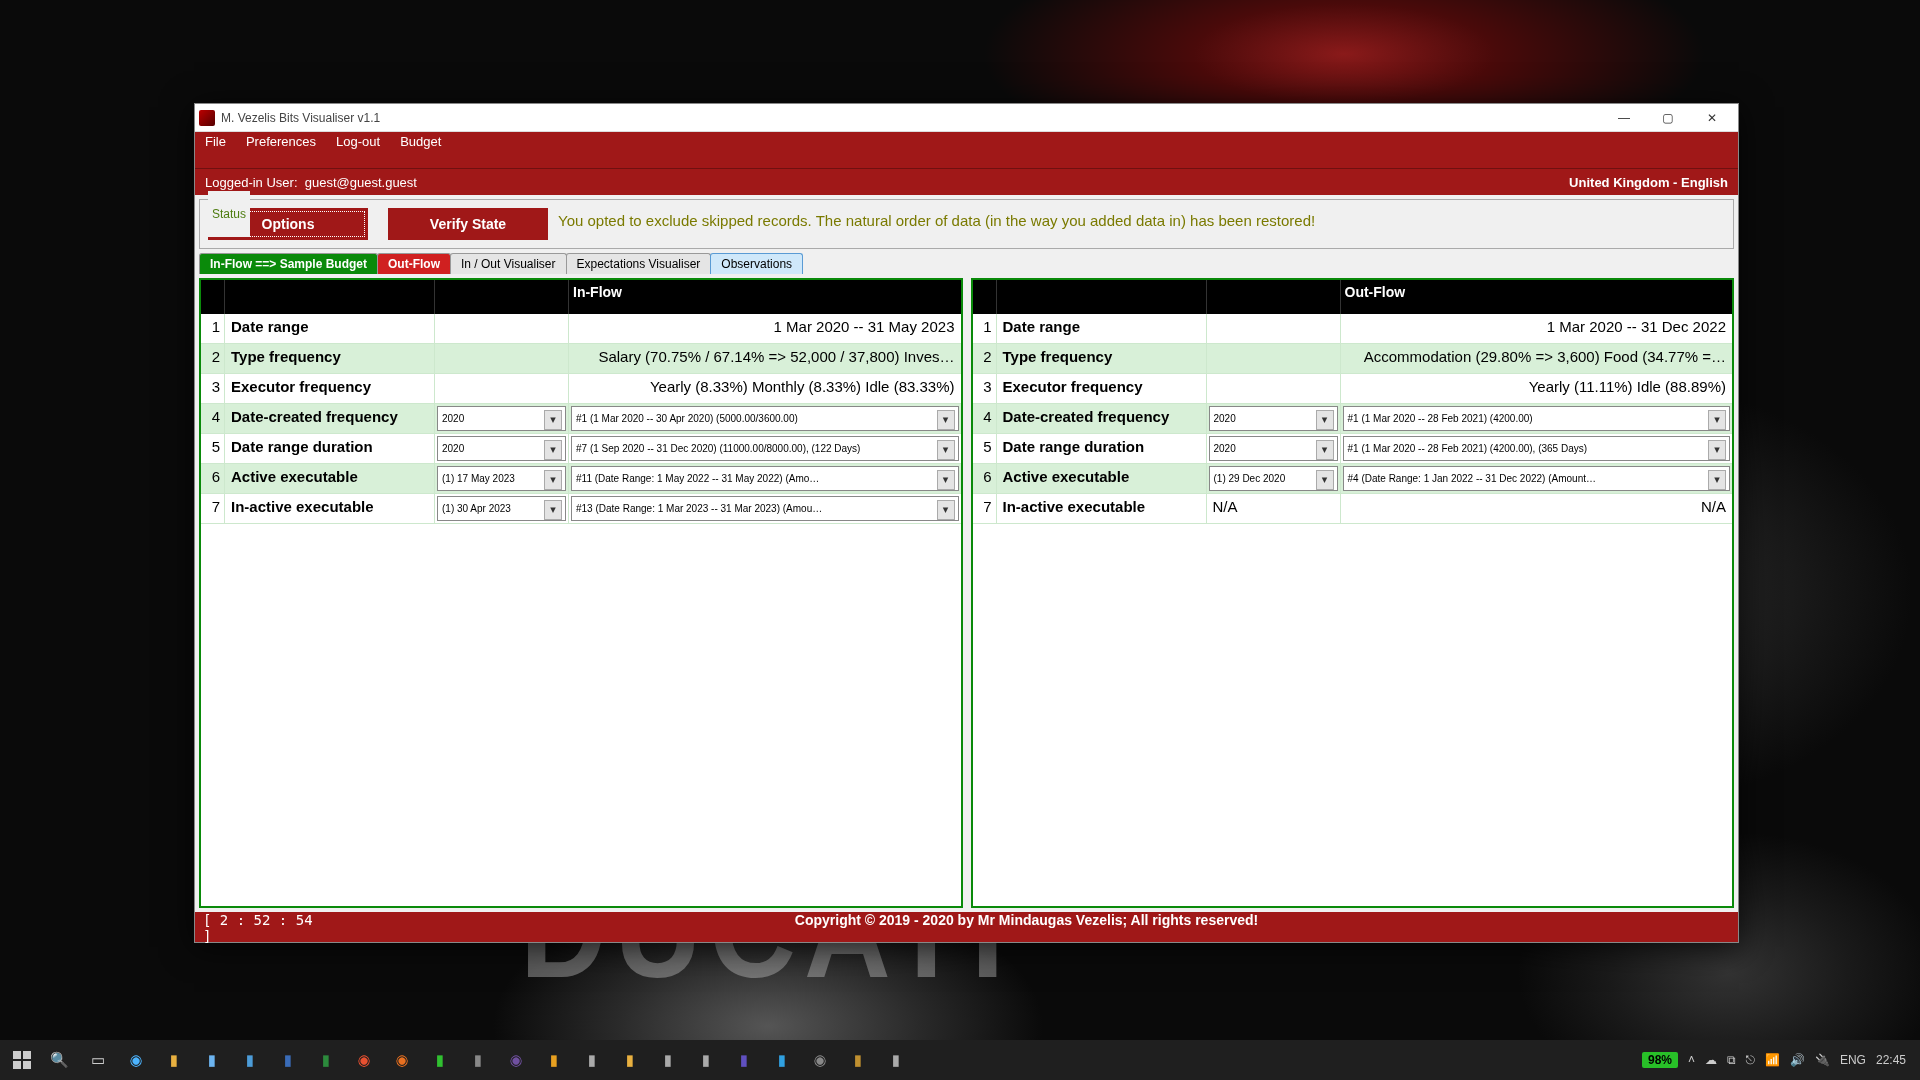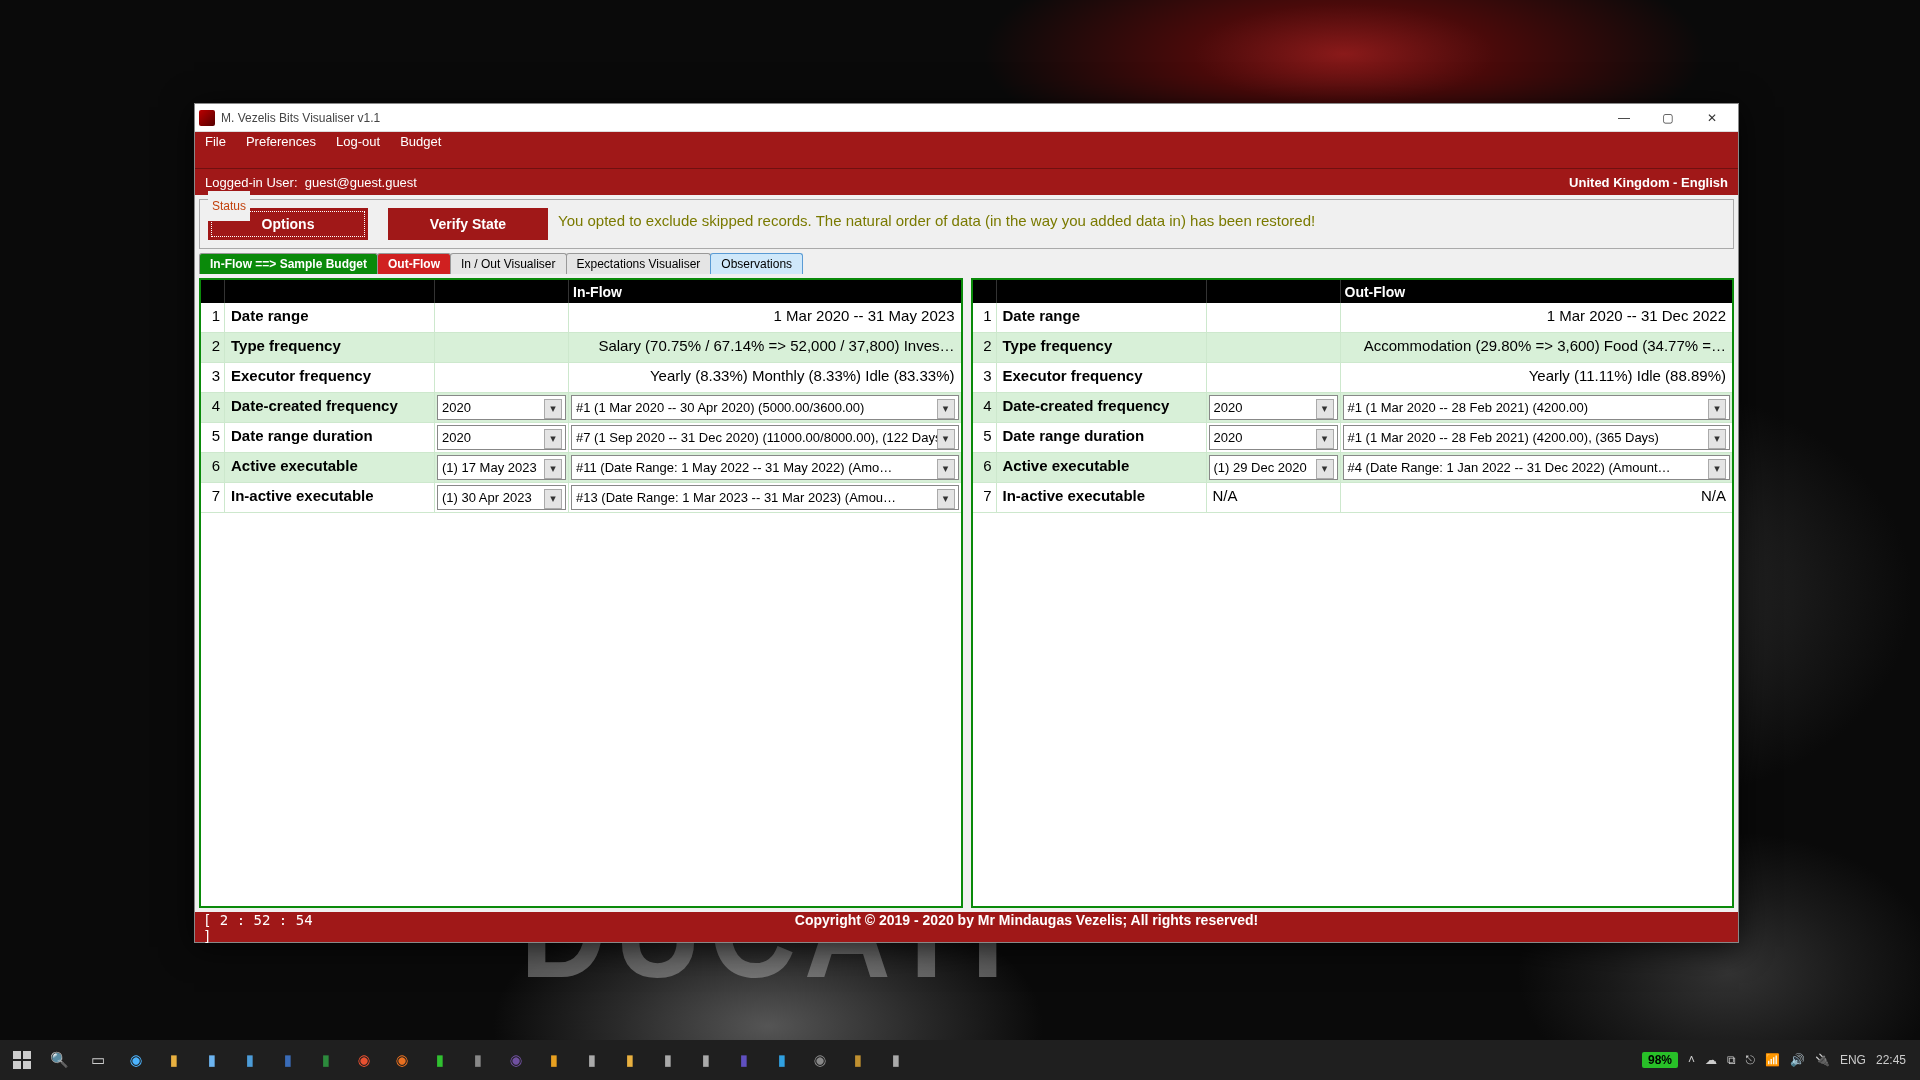--- a/index.html
+++ b/index.html
@@ -97,23 +97,23 @@
   margin: 4px;
   position: relative;
   display: flex;
   padding: 8px;
   gap: 10px;
 }
 .status-group .legend {
   position: absolute;
   top: -9px; left: 8px;
   background: #f0f0f0;
-  padding: 8px 4px;
+  padding: 16px 4px;
   font-size: 12px;
-  color: #c2410c;
+  color: #4d7c0f;
   text-align: center;
 }
 .status-buttons { display: flex; gap: 20px; }
 .status-buttons button {
   background: #a01818;
   color: #fff;
   border: none;
   width: 160px;
   height: 32px;
   font-size: 14px;
@@ -155,21 +155,21 @@
   display: flex;
   flex-direction: column;
   overflow: hidden;
 }
 .panel-head {
   display: flex;
   background: #000;
   color: #fff;
   font-weight: bold;
   font-size: 14px;
-  height: 23px;
+  height: 34px;
 }
 .panel-head .c0 { width: 24px; border-right: 1px solid #333; }
 .panel-head .c1 { width: 210px; border-right: 1px solid #333; }
 .panel-head .c2 { width: 134px; border-right: 1px solid #333; }
 .panel-head .c3 { flex: 1; padding: 4px 4px 0; }
 .panel.out .c1 { width: 210px; }
 .row {
   display: flex;
   height: 30px;
   border-bottom: 1px solid #cde8cd;
@@ -182,21 +182,21 @@
 .row .c2 { width: 134px; border-right: 1px solid #cde8cd; padding: 2px; }
 .row .c3 { flex: 1; padding: 4px 6px 0; overflow: hidden; white-space: nowrap; text-overflow: ellipsis; text-align: right; }
 .row .c3.combo { padding: 2px; }
 .dropdown {
   width: 100%; height: 100%;
   border: 1px solid #888;
   background: #fff;
   display: flex;
   align-items: center;
   padding: 0 4px;
-  font-size: 13px;
+  font-size: 10px;
   position: relative;
   cursor: pointer;
 }
 .dropdown::after {
   content: "▾";
   position: absolute;
   right: 3px;
   top: 3px;
   width: 16px; height: 18px;
   background: #e4e4e4;

